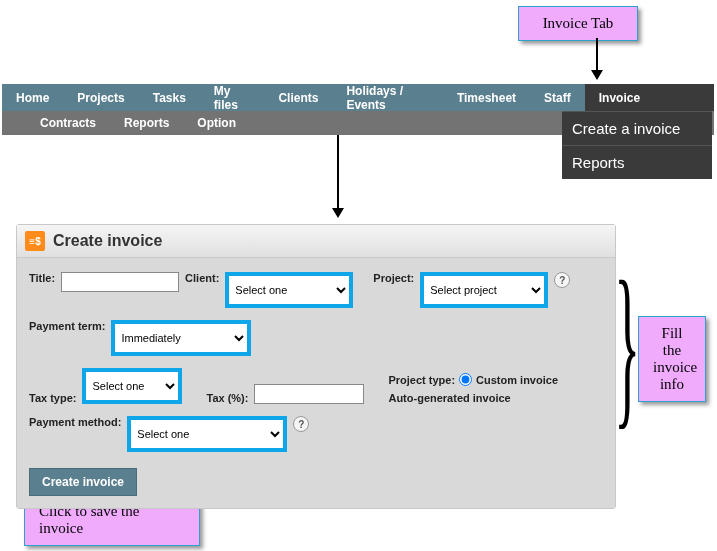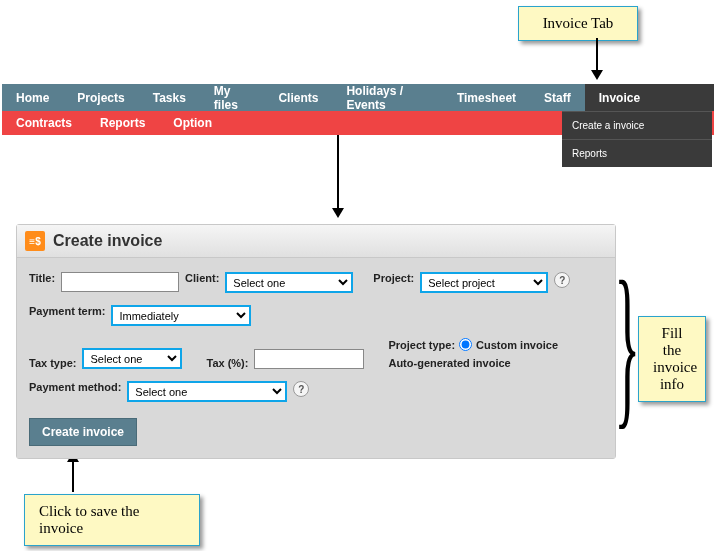--- a/index.html
+++ b/index.html
@@ -1,20 +1,20 @@
 <!DOCTYPE html>
 <html><head>
 <meta charset="utf-8">
 <style>
 * { box-sizing: border-box; margin: 0; padding: 0; }
 body { font-family: Arial, sans-serif; font-size: 12px; width: 717px; height: 551px; position: relative; background: #fff; }
 
 .callout {
   position: absolute;
-  background: #fef9c3;
+  background: #f0abfc;
   border: 1px solid #2aa3cc;
   padding: 8px 14px;
   color: #000;
   font-family: "Times New Roman", serif;
   font-size: 15px;
   text-align: center;
   box-shadow: 3px 3px 4px rgba(0,0,0,0.4);
 }
 .callout-top { top: 6px; left: 518px; width: 120px; }
 .callout-right { top: 316px; left: 638px; width: 68px; }
@@ -23,38 +23,38 @@
 .arrow-line { position: absolute; background: #000; }
 .arrow-v { width: 2px; }
 .arrow-h { height: 2px; }
 .arrow-head { position: absolute; width: 0; height: 0; }
 .arrow-head.down { border-left: 6px solid transparent; border-right: 6px solid transparent; border-top: 10px solid #000; }
 .arrow-head.up { border-left: 6px solid transparent; border-right: 6px solid transparent; border-bottom: 10px solid #000; }
 
 .nav { position: absolute; top: 84px; left: 2px; width: 712px; }
 .nav-row { display: flex; color: #fff; font-weight: bold; font-size: 12px; }
 .nav-row1 { background: #5a7f8f; height: 27px; align-items: center; }
-.nav-row2 { background: #ef4444; height: 24px; align-items: center; }
+.nav-row2 { background: #737373; height: 24px; align-items: center; padding-left: 24px; }
 .nav-item { padding: 0 14px; cursor: pointer; height: 100%; display: flex; align-items: center; }
 .nav-item.active { background: #3a3a3a; }
 .nav-spacer { flex: 1; }
 
-.dropdown { position: absolute; top: 111px; left: 562px; width: 150px; background: #3a3a3a; color: #fff; font-size: 10px; }
+.dropdown { position: absolute; top: 111px; left: 562px; width: 150px; background: #3a3a3a; color: #fff; font-size: 15px; }
 .dropdown-item { padding: 8px 10px; border-top: 1px solid #555; cursor: pointer; }
 
 .panel { position: absolute; top: 224px; left: 16px; width: 600px; background: #e8e8e8; border: 1px solid #c8c8c8; border-radius: 3px; }
 .panel-header { background: linear-gradient(#f5f5f5,#e0e0e0); border-bottom: 1px solid #c8c8c8; padding: 6px 8px; display: flex; align-items: center; gap: 8px; }
 .panel-header h2 { font-size: 16px; font-weight: bold; color: #333; }
 .invoice-icon { width: 20px; height: 20px; background: #ff8c1a; display: flex; align-items: center; justify-content: center; color: #fff; font-size: 10px; font-weight: bold; border-radius: 2px; }
 
 .panel-body { background: #d9d9d9; padding: 14px 12px 12px; }
 .form-row { display: flex; align-items: flex-start; gap: 6px; margin-bottom: 12px; flex-wrap: wrap; }
 .form-row label { font-weight: bold; font-size: 11px; color: #222; }
 input[type=text] { border: 1px solid #888; background: #fff; height: 20px; padding: 0 4px; font-size: 11px; }
-select { border: 2px solid #0ea5e9; background: #fff; height: 21px; font-size: 11px; padding: 0 2px; }
+select { border: 4px solid #0ea5e9; background: #fff; height: 36px; font-size: 11px; padding: 0 2px; }
 .help { display: inline-flex; width: 16px; height: 16px; border: 1px solid #999; border-radius: 50%; align-items: center; justify-content: center; font-size: 10px; font-weight: bold; color: #555; background: #f5f5f5; cursor: pointer; }
 .radio-label { font-size: 11px; font-weight: bold; color: #222; }
 
 .btn-create { background: #5a7f8f; color: #fff; border: 1px solid #4a6b78; padding: 6px 12px; font-weight: bold; font-size: 12px; cursor: pointer; margin-top: 4px; }
 
 .brace { position: absolute; font-size: 180px; font-family: "Times New Roman", serif; color: #000; line-height: 1; transform: scaleX(0.3); }
 </style>
 </head>
 <body>
 

